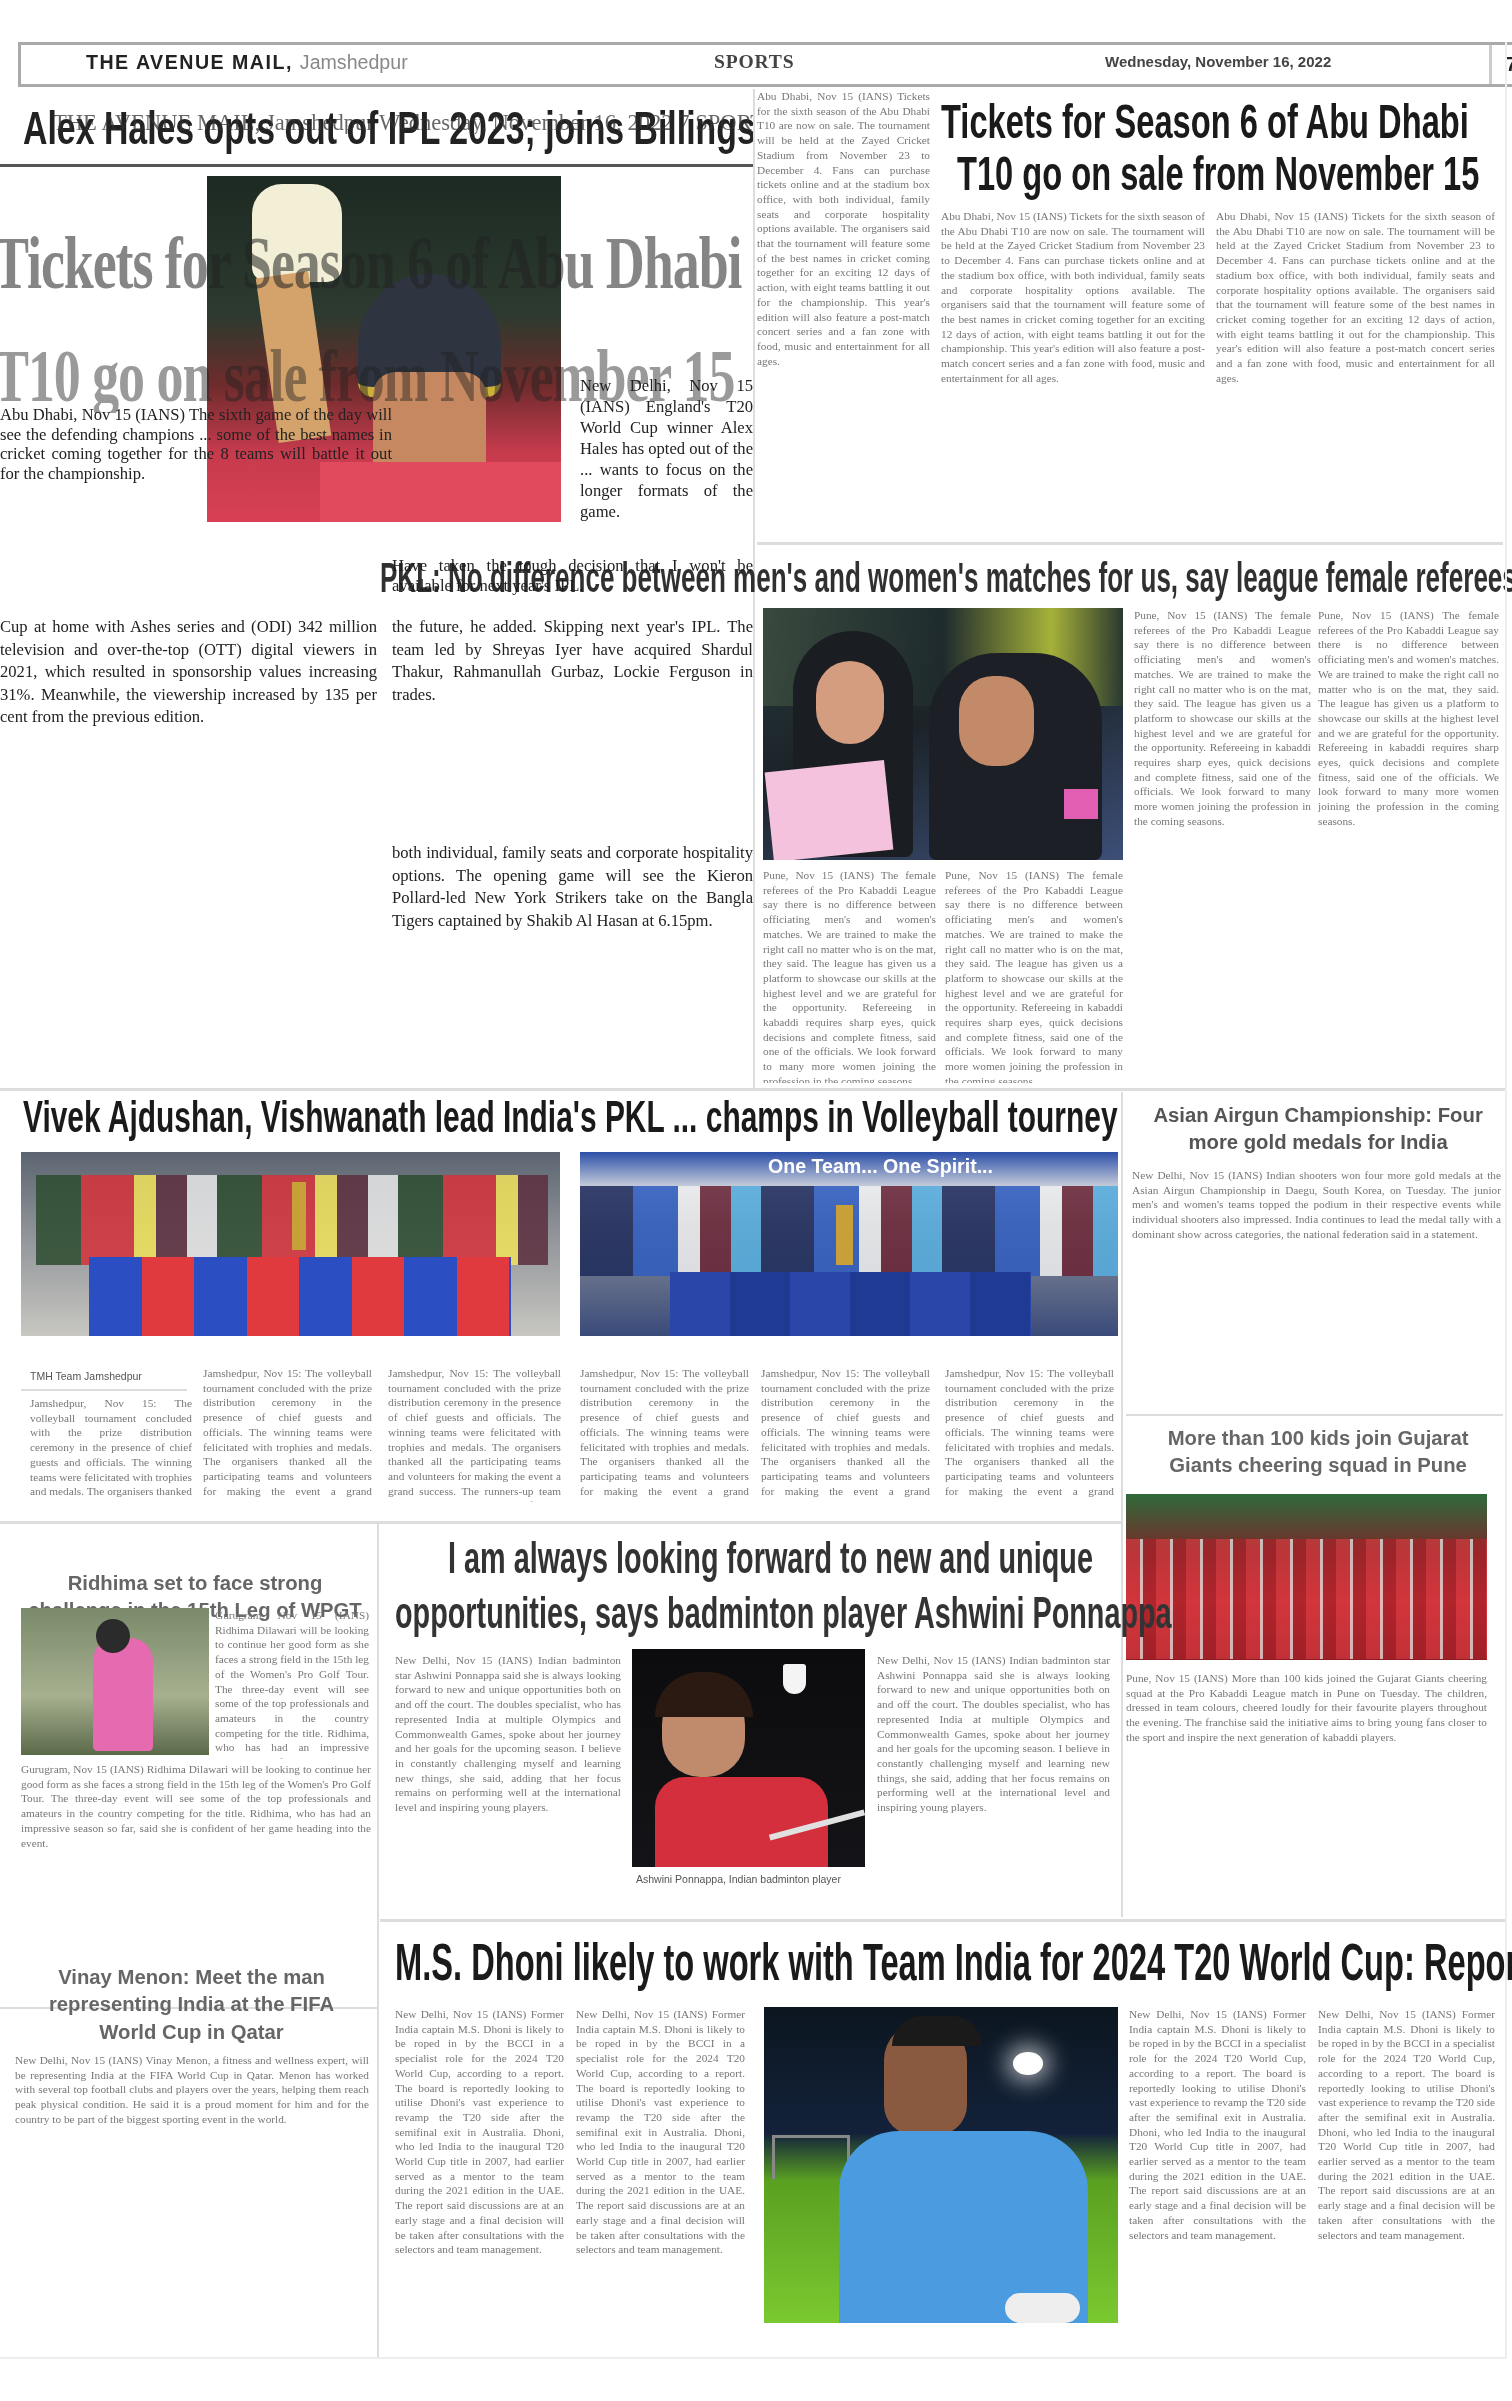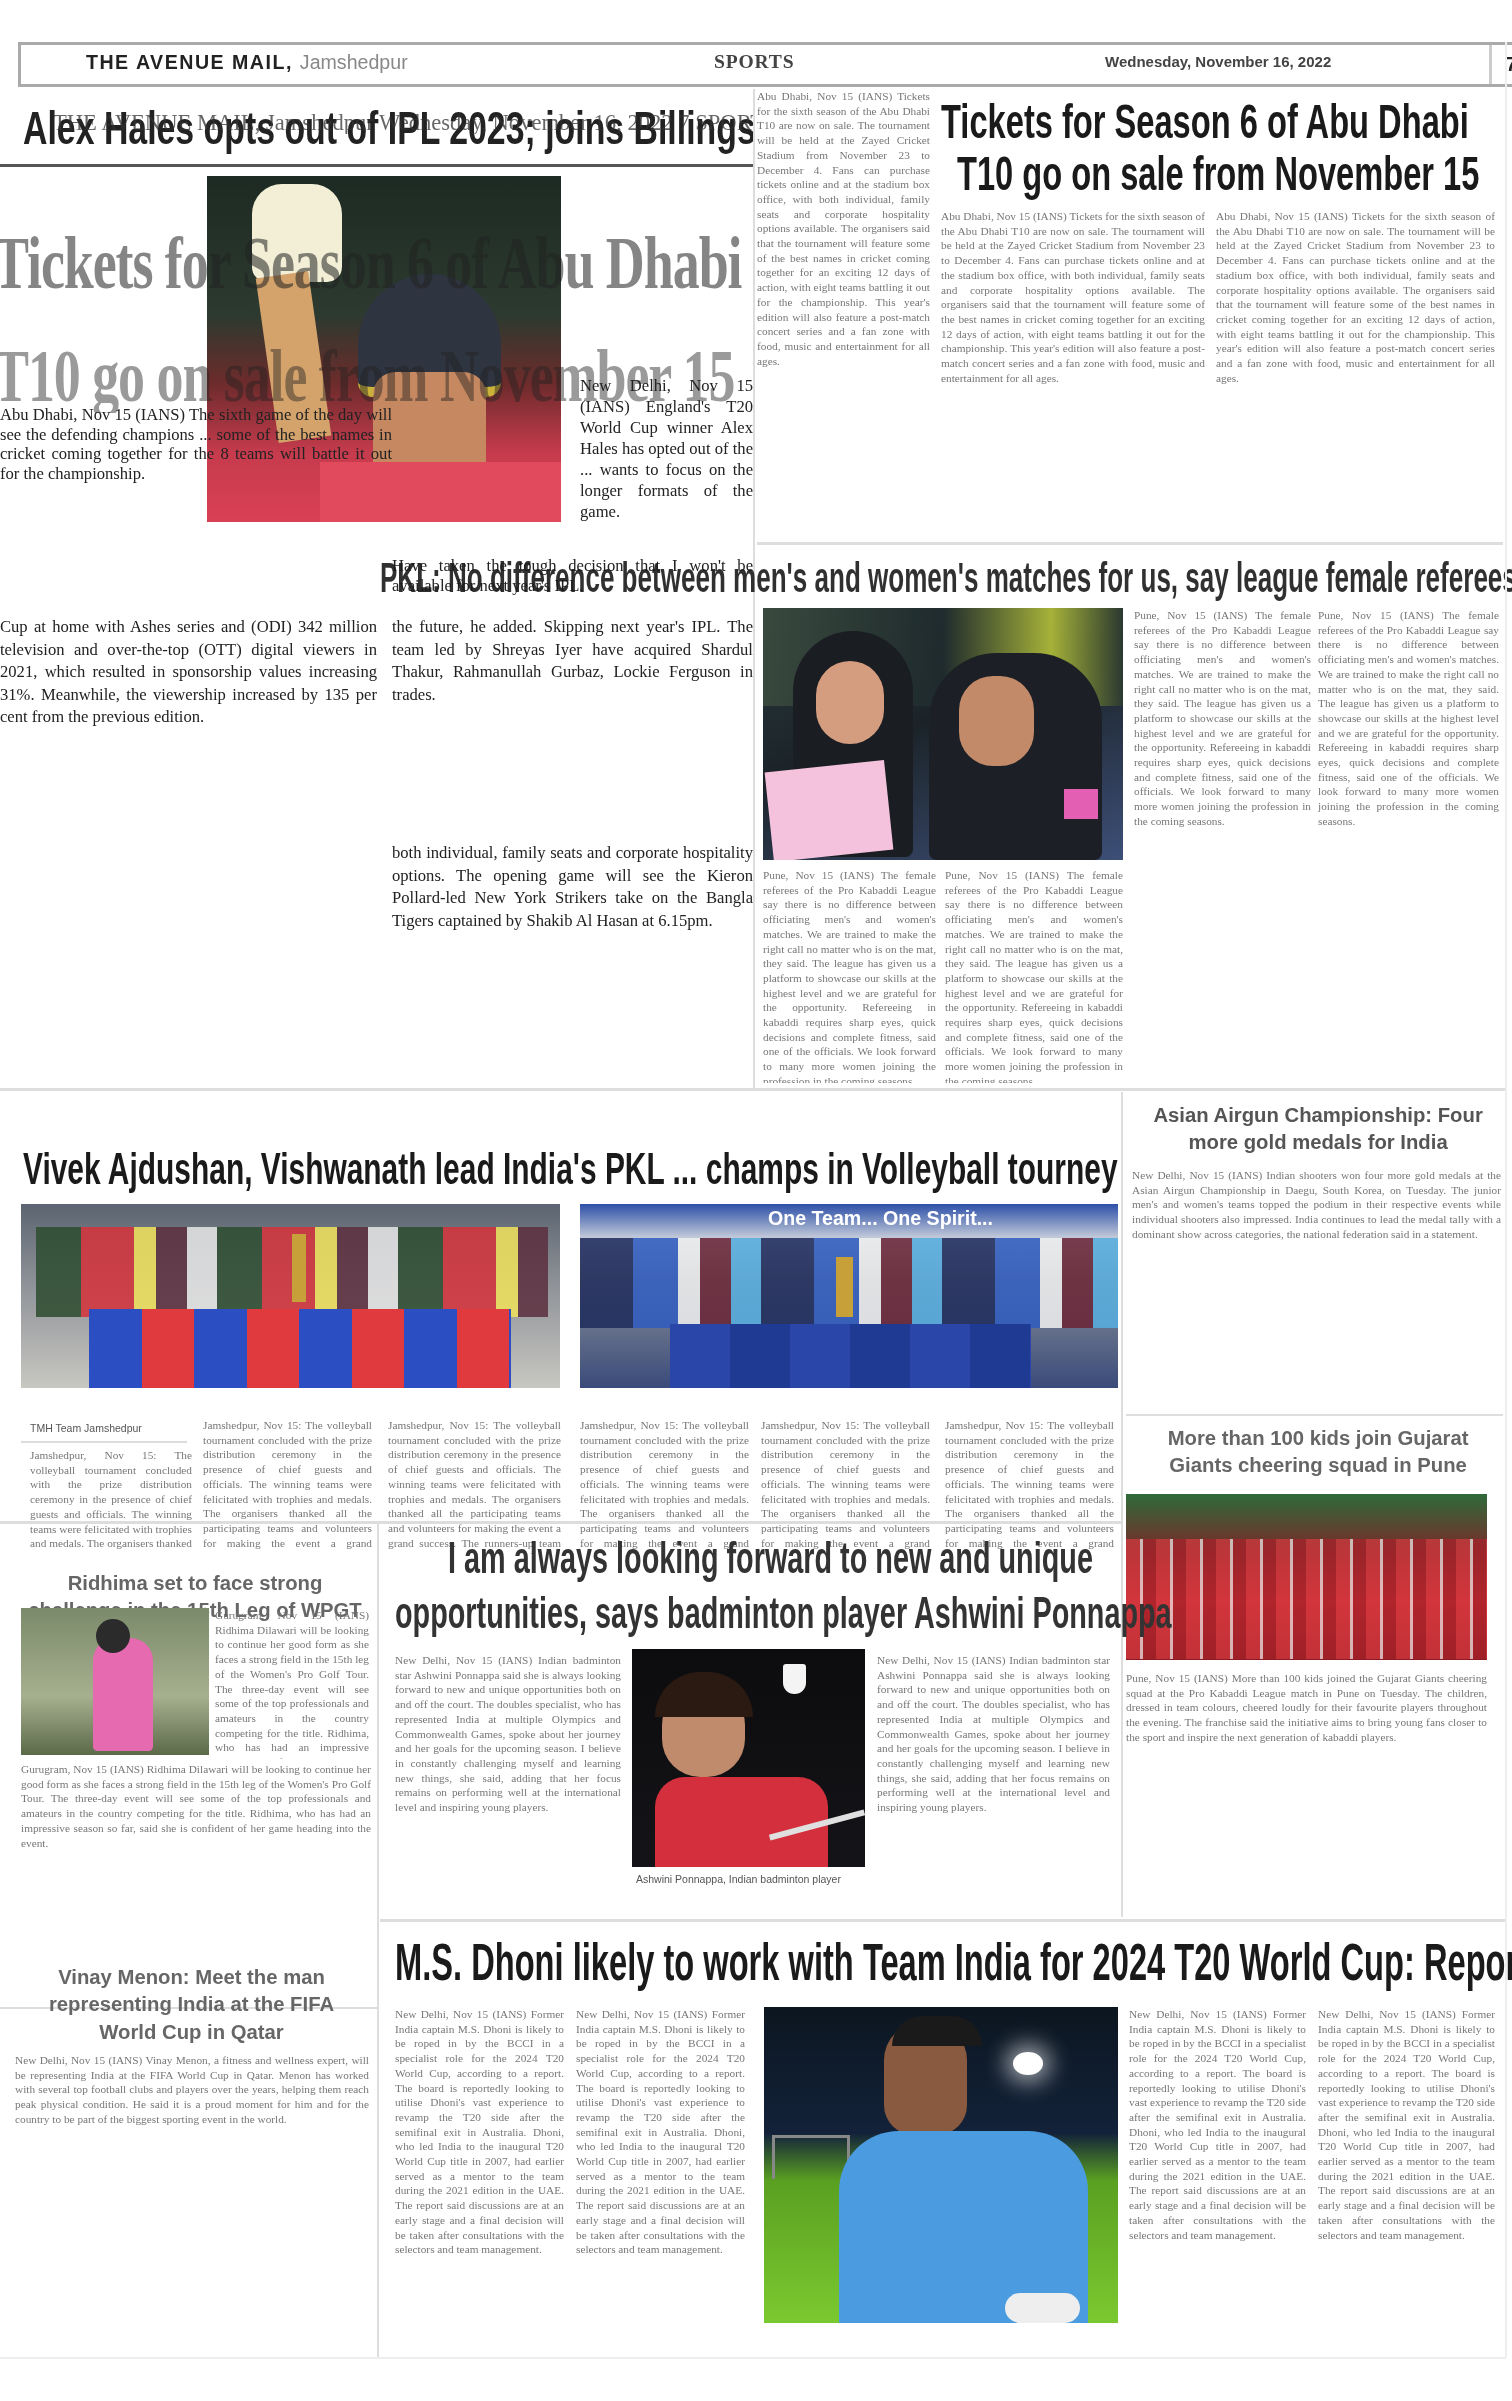--- a/index.html
+++ b/index.html
@@ -82,21 +82,21 @@
     <div class="abs" style="left:301px;top:181px;width:34px;height:30px;background:#e35fb4;"></div>
   </div>
   <div class="col body-text" style="left:6px;top:320px;width:173px;height:215px;">Pune, Nov 15 (IANS) The female referees of the Pro Kabaddi League say there is no difference between officiating men's and women's matches. We are trained to make the right call no matter who is on the mat, they said. The league has given us a platform to showcase our skills at the highest level and we are grateful for the opportunity. Refereeing in kabaddi requires sharp eyes, quick decisions and complete fitness, said one of the officials. We look forward to many more women joining the profession in the coming seasons.</div>
   <div class="col body-text" style="left:188px;top:320px;width:178px;height:215px;">Pune, Nov 15 (IANS) The female referees of the Pro Kabaddi League say there is no difference between officiating men's and women's matches. We are trained to make the right call no matter who is on the mat, they said. The league has given us a platform to showcase our skills at the highest level and we are grateful for the opportunity. Refereeing in kabaddi requires sharp eyes, quick decisions and complete fitness, said one of the officials. We look forward to many more women joining the profession in the coming seasons.</div>
   <div class="col body-text" style="left:377px;top:60px;width:177px;height:474px;">Pune, Nov 15 (IANS) The female referees of the Pro Kabaddi League say there is no difference between officiating men's and women's matches. We are trained to make the right call no matter who is on the mat, they said. The league has given us a platform to showcase our skills at the highest level and we are grateful for the opportunity. Refereeing in kabaddi requires sharp eyes, quick decisions and complete fitness, said one of the officials. We look forward to many more women joining the profession in the coming seasons.</div>
   <div class="col body-text" style="left:561px;top:60px;width:181px;height:474px;">Pune, Nov 15 (IANS) The female referees of the Pro Kabaddi League say there is no difference between officiating men's and women's matches. We are trained to make the right call no matter who is on the mat, they said. The league has given us a platform to showcase our skills at the highest level and we are grateful for the opportunity. Refereeing in kabaddi requires sharp eyes, quick decisions and complete fitness, said one of the officials. We look forward to many more women joining the profession in the coming seasons.</div>
 </div>
 
 <div class="rule-h" style="left:0;top:1088px;width:1506px;"></div>
 
-<div class="abs" style="left:0;top:1132px;width:1118px;height:429px;">
+<div class="abs" style="left:0;top:1080px;width:1118px;height:429px;">
   <div class="abs head" style="left:22.6px;top:13.6px;font-size:44px;transform:scaleX(0.68);">Vivek Ajdushan, Vishwanath lead India's PKL ... champs in Volleyball tourney</div>
   <div class="photo" style="left:21px;top:72px;width:539px;height:184px;background:linear-gradient(180deg,#5b6470 0%,#8b8f95 40%,#c8c7c2 100%);">
     <div class="abs" style="left:15px;top:22.6px;width:512px;height:90px;background:repeating-linear-gradient(90deg,#2d4c2f 0 45px,#d6323a 45px 98px,#f1e35a 98px 120px,#5c2e3e 120px 151px,#e6e6e6 151px 181px);opacity:.85;"></div>
     <div class="abs" style="left:68px;top:105px;width:422px;height:79px;background:repeating-linear-gradient(90deg,#2b4fc2 0 53px,#e03a3e 53px 105px);"></div>
     <div class="abs" style="left:271px;top:30px;width:13.6px;height:68px;background:#c8a03a;"></div>
   </div>
   <div class="photo" style="left:580px;top:72px;width:538px;height:184px;background:linear-gradient(180deg,#2c4fa8 0%,#c0c8d8 18%,#8a8f98 40%,#3a4b7a 100%);">
     <div class="abs" style="left:188px;top:3px;font-size:19.6px;color:#fff;font-family:'Liberation Sans',sans-serif;font-weight:bold;">One Team... One Spirit...</div>
     <div class="abs" style="left:0;top:34px;width:538px;height:90px;background:repeating-linear-gradient(90deg,#1d2a5a 0 53px,#2f5cc0 53px 98px,#f0f0f0 98px 120px,#6a2435 120px 151px,#56aee0 151px 181px);opacity:.85;"></div>
     <div class="abs" style="left:90px;top:120px;width:361px;height:64px;background:repeating-linear-gradient(90deg,#2a46a8 0 60px,#1f3a92 60px 120px);"></div>

